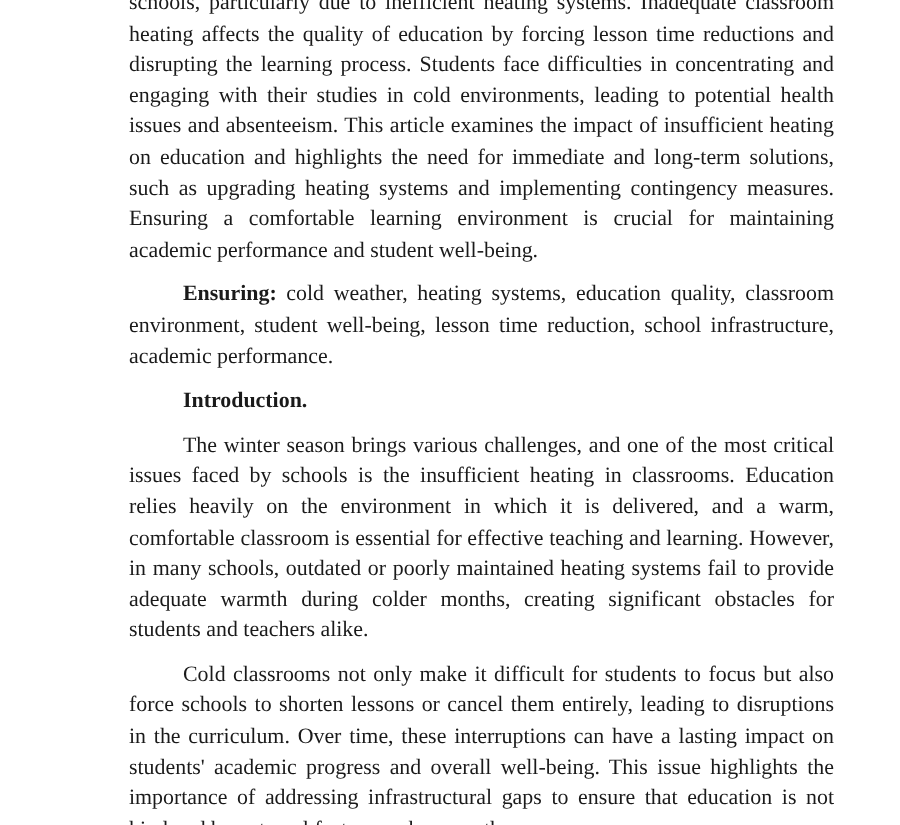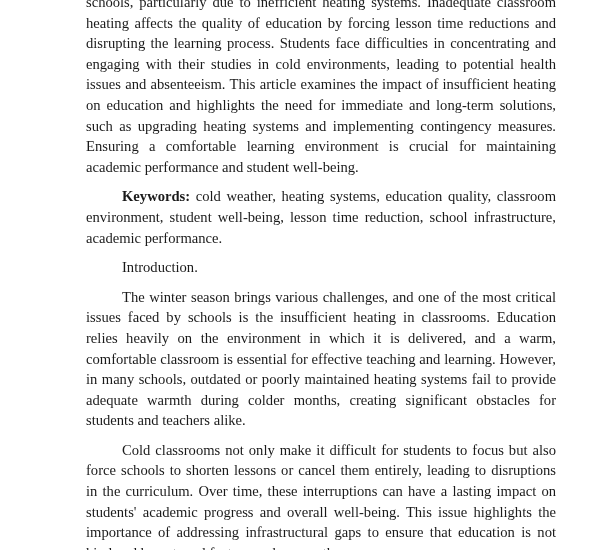--- a/index.html
+++ b/index.html
@@ -27,32 +27,32 @@
       margin: 0 0 9px 0;
       text-align: justify;
       text-indent: 0;
     }
     .para.indent {
       text-indent: 36px;
     }
     .heading {
       margin: 0 0 9px 0;
       padding-left: 36px;
-      font-weight: normal;
+      font-weight: bold;
     }
     .kw-label {
       font-weight: bold;
     }
   </style>
 </head>
 <body>
 
 <div class="page">
   <p class="para">schools, particularly due to inefficient heating systems. Inadequate classroom heating affects the quality of education by forcing lesson time reductions and disrupting the learning process. Students face difficulties in concentrating and engaging with their studies in cold environments, leading to potential health issues and absenteeism. This article examines the impact of insufficient heating on education and highlights the need for immediate and long-term solutions, such as upgrading heating systems and implementing contingency measures. Ensuring a comfortable learning environment is crucial for maintaining academic performance and student well-being.</p>
 
-  <p class="para indent"><span class="kw-label">Keywords:</span><span> cold weather, heating systems, education quality, classroom environment, student well-being, lesson time reduction, school infrastructure, academic performance.</span></p>
+  <p class="para indent"><span class="kw-label">Ensuring:</span><span> cold weather, heating systems, education quality, classroom environment, student well-being, lesson time reduction, school infrastructure, academic performance.</span></p>
 
   <p class="heading">Introduction.</p>
 
   <p class="para indent">The winter season brings various challenges, and one of the most critical issues faced by schools is the insufficient heating in classrooms. Education relies heavily on the environment in which it is delivered, and a warm, comfortable classroom is essential for effective teaching and learning. However, in many schools, outdated or poorly maintained heating systems fail to provide adequate warmth during colder months, creating significant obstacles for students and teachers alike.</p>
   <p class="para indent">Cold classrooms not only make it difficult for students to focus but also force schools to shorten lessons or cancel them entirely, leading to disruptions in the curriculum. Over time, these interruptions can have a lasting impact on students' academic progress and overall well-being. This issue highlights the importance of addressing infrastructural gaps to ensure that education is not hindered by external factors such as weather.</p>
 
 </div>
 
 </body></html>

